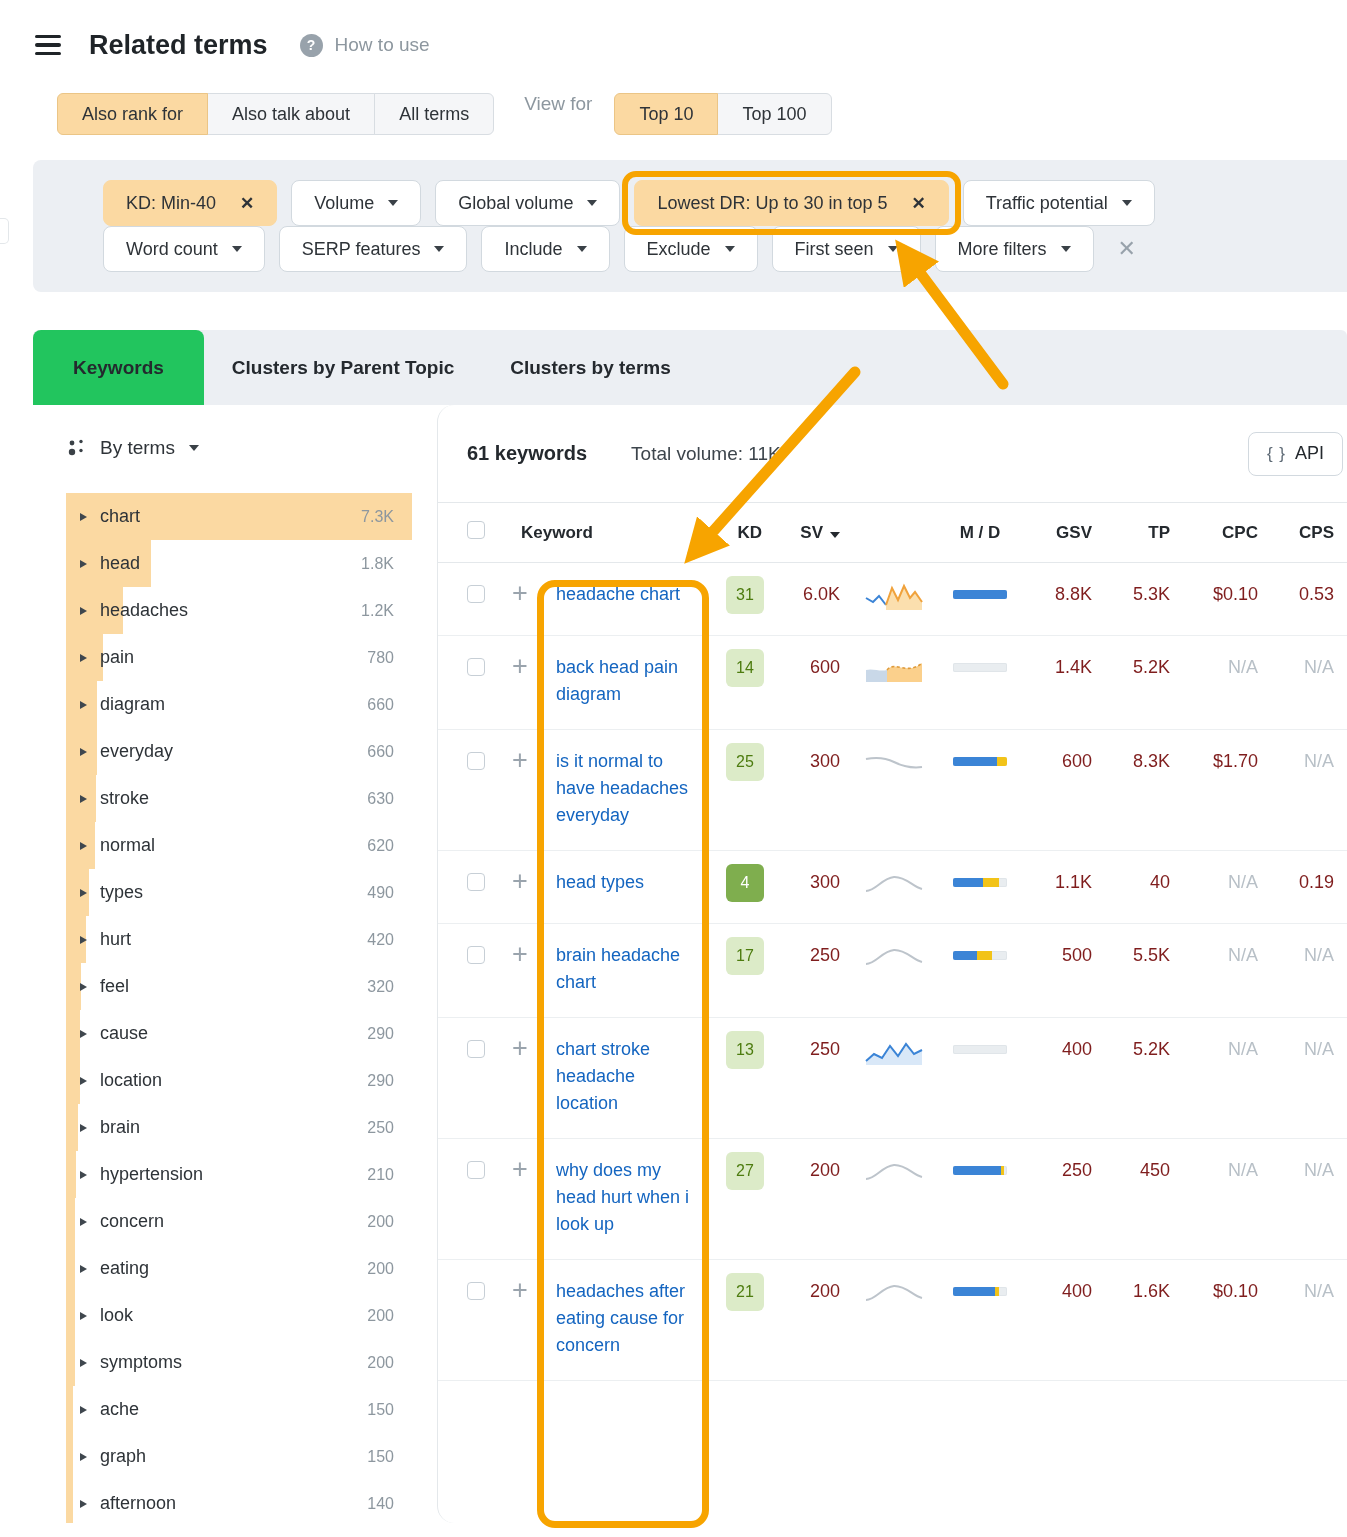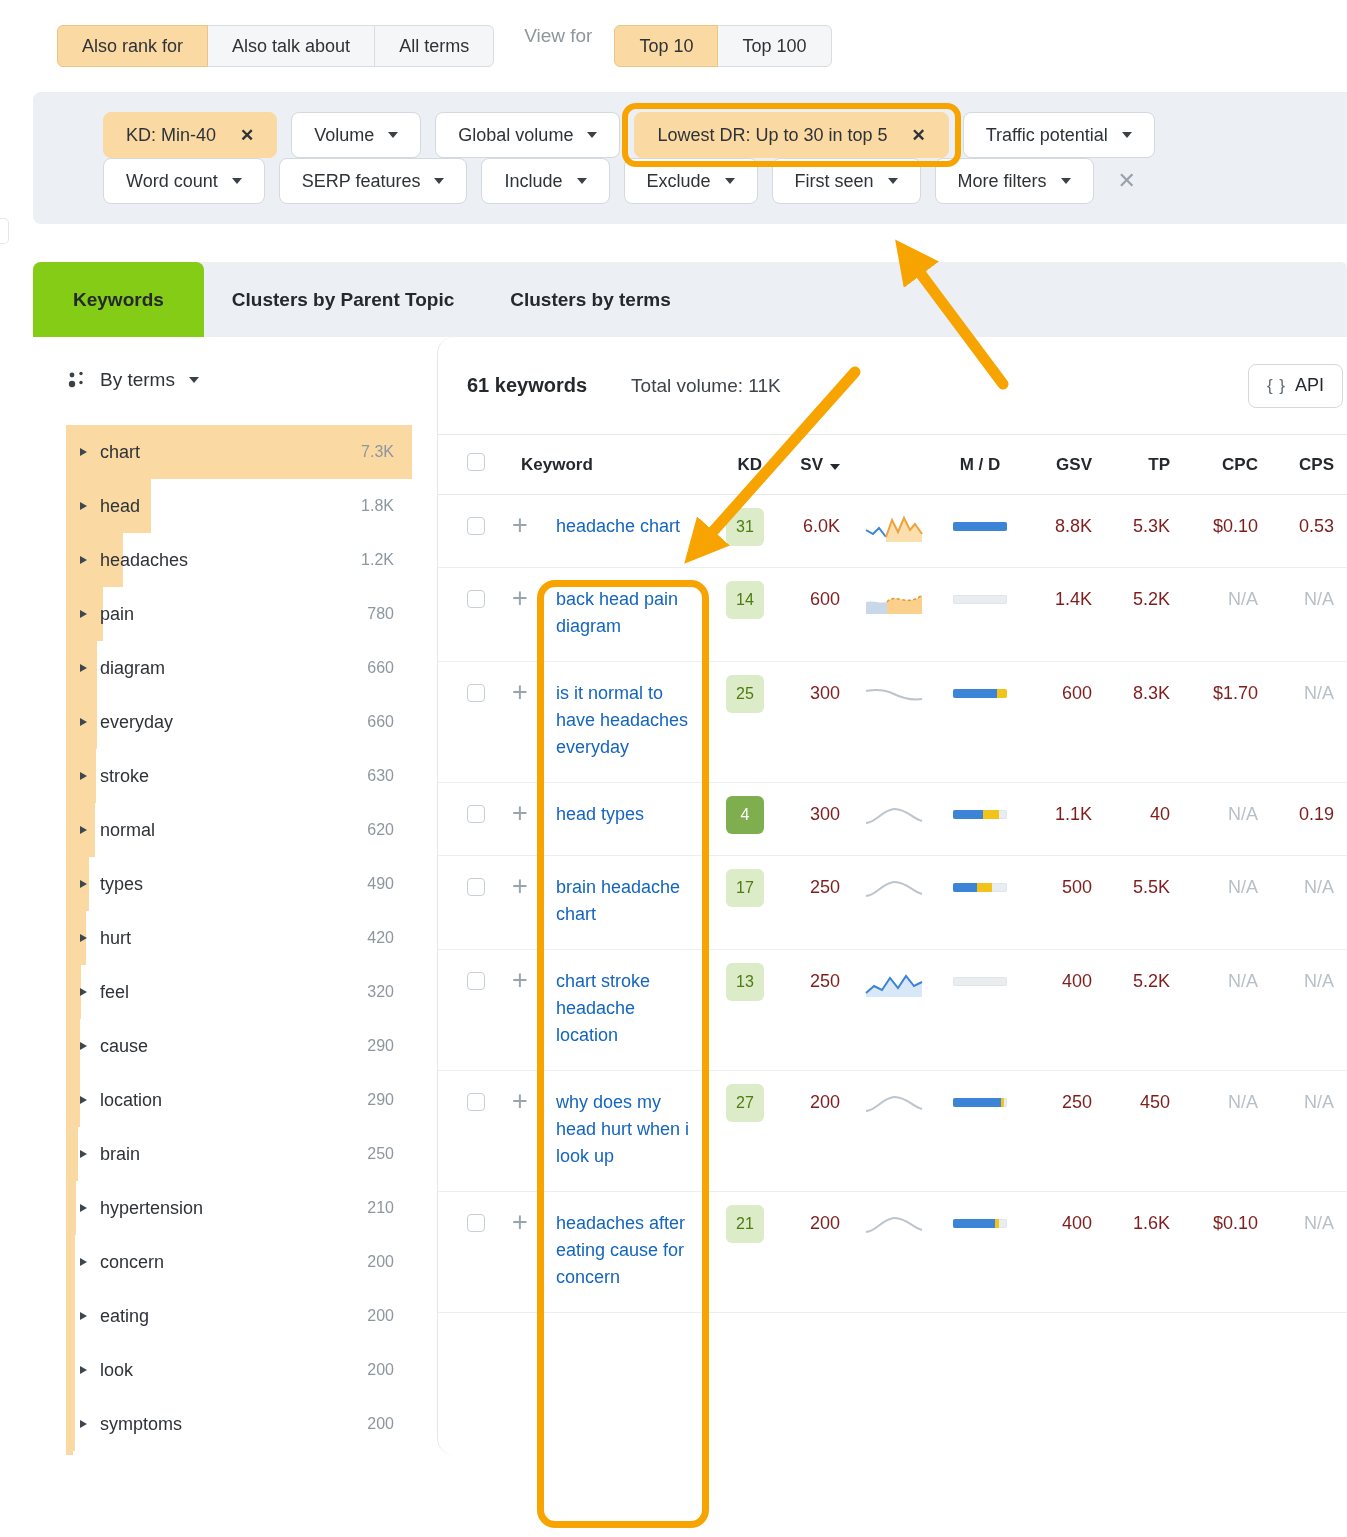--- a/index.html
+++ b/index.html
@@ -48,29 +48,29 @@
   .clear-x { font-size:22px; color:#98A2AB; margin-left:10px; cursor:pointer; }
   .anno-wrap { position:relative; display:inline-flex; }
   .anno-wrap::before { content:""; position:absolute; left:-12px; right:-12px; top:-9px; bottom:-9px;
     border:6px solid var(--orange,#F7A400); border-radius:14px; pointer-events:none; z-index:5; }
 
   
   .tab-strip { margin:38px 0 0 33px; width:1314px; height:75px; background:var(--panel,#ECEFF3);
     display:flex; align-items:stretch; border-radius:6px 6px 0 0; }
   .rtab { display:flex; align-items:center; padding:0 28px; font-weight:700; font-size:19px;
     color:#24292E; cursor:pointer; }
-  .rtab.active { background:#84cc16; border-radius:8px 8px 0 0; padding:0 40px;text-align:right; }
+  .rtab.active { background:#22c55e; border-radius:8px 8px 0 0; padding:0 40px;text-align:right; }
 
   
   .content { display:flex; height:1118px; overflow:hidden; }
   .sidebar { width:437px; flex:none; }
   .by-terms { display:flex; align-items:center; margin:32px 0 0 66px; cursor:pointer; }
   .bt-label { margin-left:12px; font-size:19px; color:#2E3338; }
   .term-list { margin:34px 0 0 66px; width:346px; }
-  .term-row { position:relative; height:54px; display:flex; align-items:center; cursor:pointer; }
+  .term-row { position:relative; height:47px; display:flex; align-items:center; cursor:pointer; }
   .term-bar { position:absolute; left:0; top:0; bottom:0; background:var(--tan,#FBD9A2); }
   .tri { position:relative; z-index:1; margin-left:14px; width:0; height:0;
     border-left:7px solid #3F474E; border-top:4.5px solid transparent; border-bottom:4.5px solid transparent; }
   .term-label { position:relative; z-index:1; margin-left:13px; font-size:18px; color:#2E3338; }
   .term-count { position:relative; z-index:1; margin-left:auto; margin-right:18px; font-size:16px; color:#8D979F; }
 
   
   .table-area { flex:1; border-left:1px solid #E4E8EB;border-radius:17px; --cols:62px 40px 168px 60px 80px 92px 80px 80px 78px 88px 76px; }
   .table-summary { height:98px; display:flex; align-items:center; padding-left:29px; border-bottom:1px solid #E4E8EB; }
   .sum-kw { font-size:20px; font-weight:700; color:#24292E; }
@@ -121,20 +121,30 @@
   .arrow { position:absolute; pointer-events:none; z-index:60; }
   .arrow-b { left:655px; top:352px; }
   .arrow-a { left:1058px; top:242px; }
 </style>
 </head>
 <body>
 
 <div class="page">
   <div class="left-notch"></div>
 
+  <header class="topbar">
+    <span class="hamburger">
+        <i></i>
+        <i></i>
+        <i></i>
+      </span>
+    <h1 class="title">Related terms</h1>
+    <span class="help-icon">?</span>
+    <span class="help-label">How to use</span>
+  </header>
 
   <div class="seg-row">
     <div class="seg-group">
         <button class="seg-btn sel">Also rank for</button>
         <button class="seg-btn">Also talk about</button>
         <button class="seg-btn">All terms</button>
       </div>
     <span class="view-for">View for</span>
     <div class="seg-group">
         <button class="seg-btn sel">Top 10</button>

